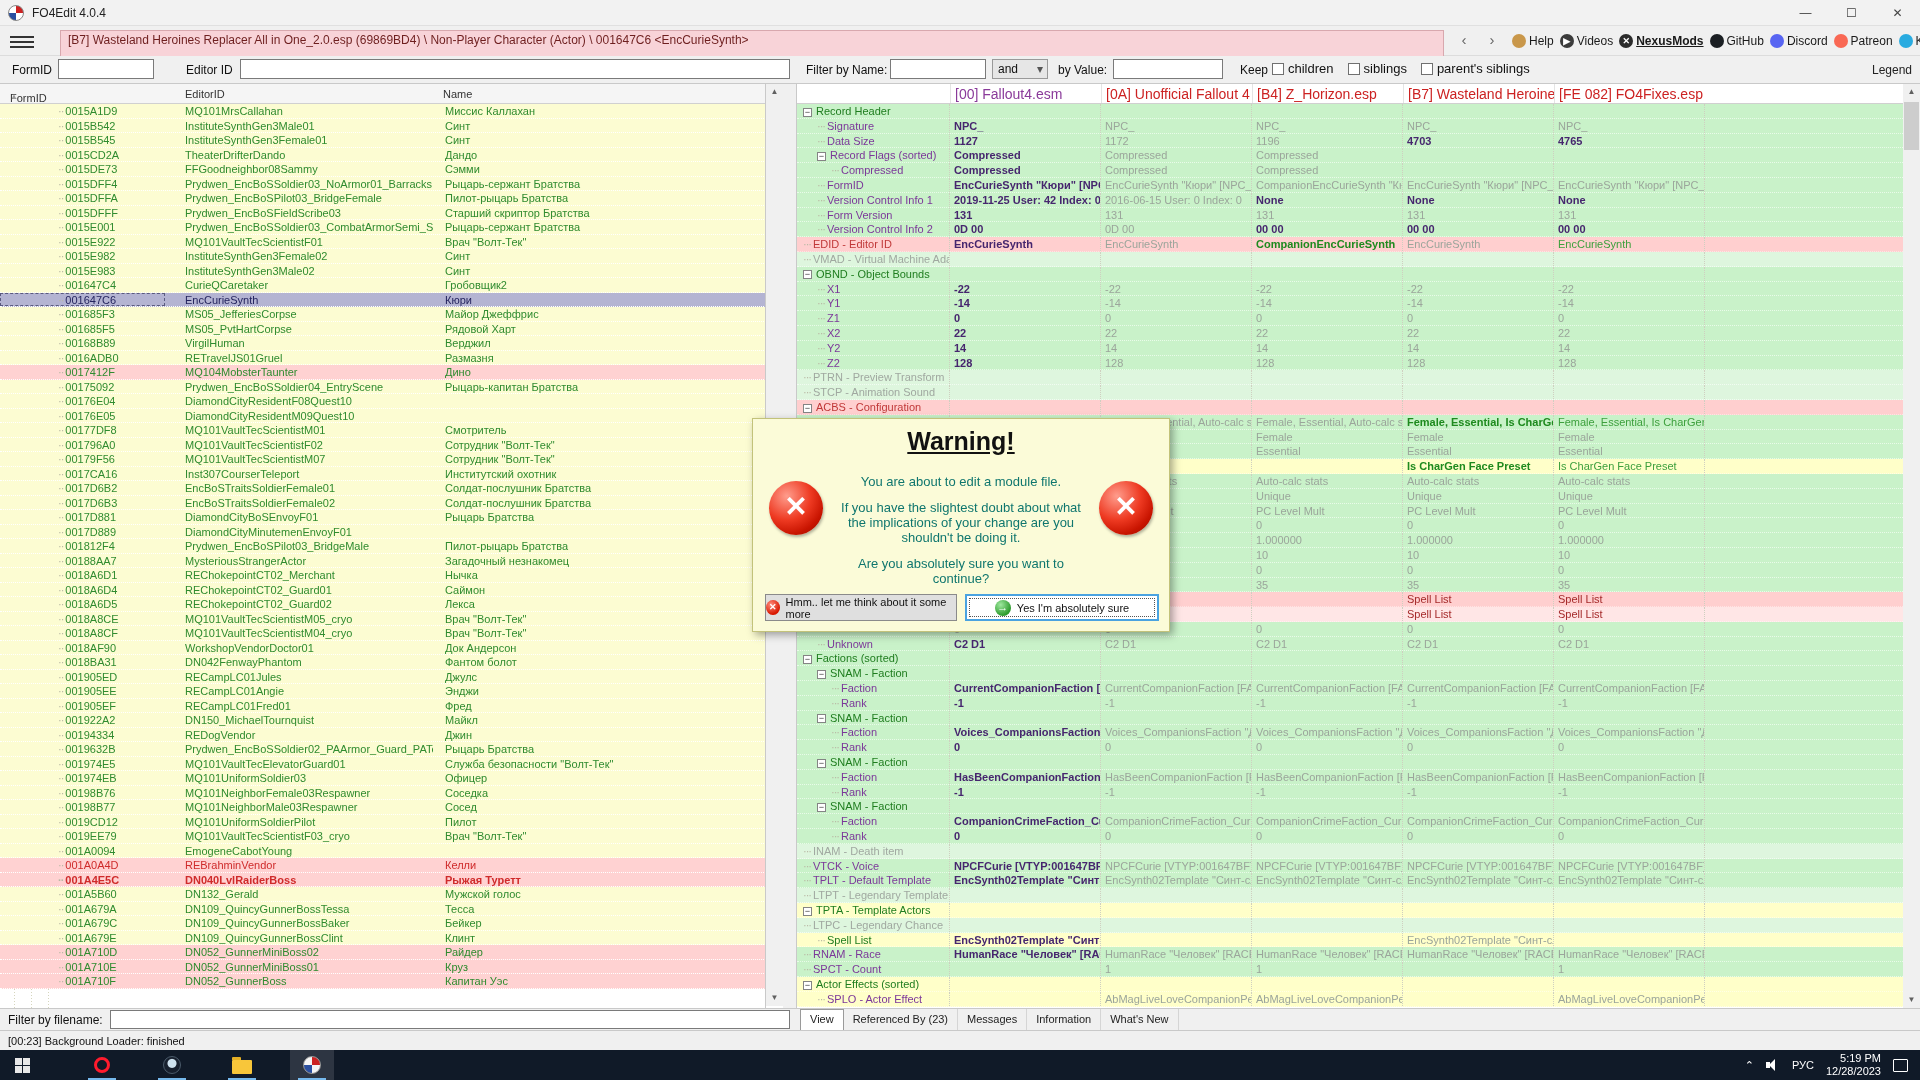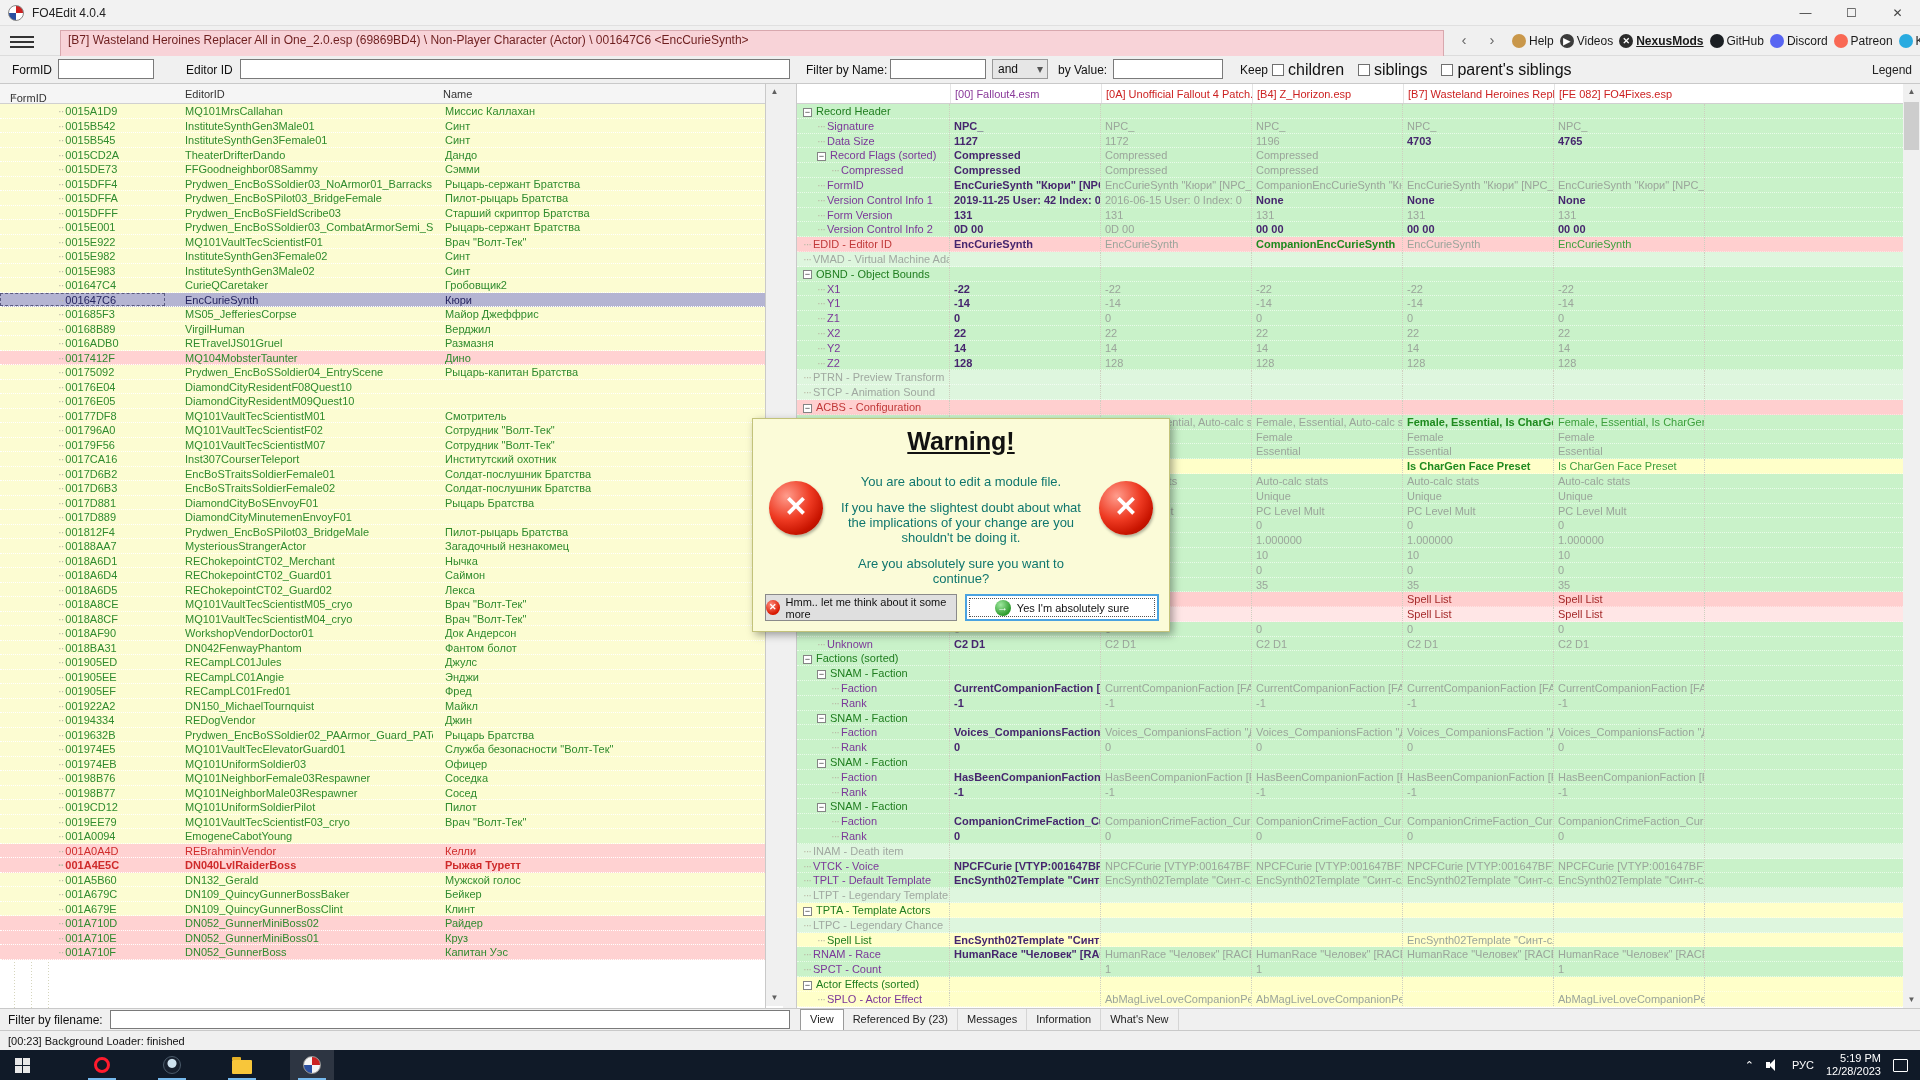--- a/index.html
+++ b/index.html
@@ -35,21 +35,21 @@
   #lbl-editorid{ position:absolute; left:186px; top:7px; }
   #inp-editorid{ left:240px; width:550px; }
   #lbl-fname{ position:absolute; left:806px; top:7px; }
   #inp-fname{ left:890px; width:96px; }
   #sel-and{ position:absolute; left:992px; top:3px; width:56px; height:20px; background:#e6e6e6; border:1px solid #999; font-size:12px; padding-left:5px; line-height:18px; }
   #sel-and:after{ content:"▾"; position:absolute; right:4px; color:#555; }
   #lbl-fval{ position:absolute; left:1058px; top:7px; }
   #inp-fval{ left:1113px; width:110px; }
   #lbl-keep{ position:absolute; left:1240px; top:7px; }
   #checks { position:absolute; left:1272px; top:5px; display:flex; gap:14px; }
-  .chk { display:flex; align-items:center; gap:4px; font-size:16px; }
+  .chk { display:flex; align-items:center; gap:4px; font-size:13px; }
   .chk .box { width:12px; height:12px; background:#fff; border:1px solid #707070; }
   #legend { position:absolute; left:1872px; top:7px; font-size:12px; color:#222; }
 
   
   #tree { position:absolute; left:0; top:84px; width:766px; height:924px; background:#fff; border-right:1px solid #c9c9c9; overflow:hidden; }
   #tree-head { position:absolute; left:0; top:0; width:766px; height:20px; background:#f5f5f5; border-bottom:1px solid #d0d0d0; font-size:11px; color:#333; }
   #tree-head span { position:absolute; top:4px; }
   #tree-rows { position:absolute; left:0; top:20px; width:766px; height:904px;
     background-image:
       repeating-linear-gradient(to bottom,#d5d5bd 0 1px,transparent 1px 3px),
@@ -72,21 +72,21 @@
   .sbar .thumb { position:absolute; left:1px; width:15px; background:#cdcdcd; }
   #sb-left { left:766px; top:84px; width:17px; height:922px; }
   #sb-right { left:1903px; top:84px; width:17px; height:924px; }
 
   #splitter { position:absolute; left:783px; top:84px; width:14px; height:924px; background:#f0f0f0; border-right:1px solid #c9c9c9; }
 
   
   #grid { position:absolute; left:797px; top:84px; width:1106px; height:924px; background:#fff; overflow:hidden; }
   #grid-head { display:flex; height:20px; border-bottom:1px solid #d0d0d0; background:#fff; }
   #grid-head .hl { width:153px; }
-  #grid-head .hc { width:151px; font-size:11px; line-height:20px; padding-left:4px; border-left:1px solid #e4e4e4; overflow:hidden; white-space:nowrap; }
+  #grid-head .hc { width:151px; font-size:14px; line-height:20px; padding-left:4px; border-left:1px solid #e4e4e4; overflow:hidden; white-space:nowrap; }
   .grow { display:flex; height:14.8px; line-height:14.8px; font-size:11px; white-space:nowrap; }
   .grow .gl { width:153px; overflow:hidden; border-right:1px dotted #cfcfc0; }
   .grow .gc { width:151px; padding-left:4px; overflow:hidden; border-right:1px dotted #cfcfc0; }
   .bg-g{ background:#c9f2c9; border-bottom:1px dotted #e9fbe9; }
   .bg-pg{ background:#def6de; border-bottom:1px dotted #f2fcf2; }
   .bg-pk{ background:#ffcfcf; border-bottom:1px dotted #ffe4e4; }
   .bg-lp{ background:#ffe6e6; border-bottom:1px dotted #fff2f2; }
   .bg-y{ background:#ffffc9; border-bottom:1px dotted #ffffe6; }
   .lc-p{ color:#7b3799; } .lc-g{ color:#1f7d1f; } .lc-gy{ color:#a0a8a0; } .lc-r{ color:#c03838; }
   .c-p{ color:#46266e; font-weight:bold; } .c-g{ color:#9ba59b; } .c-gr{ color:#1e8a1e; font-weight:bold; }
@@ -305,20 +305,25 @@
         <span class="cf"><span class="dots">··</span><span>001647C6</span></span>
         <span class="ce">EncCurieSynth</span>
         <span class="cn">Кюри</span>
       </div>
       <div class="trow ">
         <span class="cf"><span class="dots">··</span><span>001685F3</span></span>
         <span class="ce">MS05_JefferiesCorpse</span>
         <span class="cn">Майор Джеффрис</span>
       </div>
       <div class="trow ">
+        <span class="cf"><span class="dots">··</span><span>001685F5</span></span>
+        <span class="ce">MS05_PvtHartCorpse</span>
+        <span class="cn">Рядовой Харт</span>
+      </div>
+      <div class="trow ">
         <span class="cf"><span class="dots">··</span><span>00168B89</span></span>
         <span class="ce">VirgilHuman</span>
         <span class="cn">Верджил</span>
       </div>
       <div class="trow ">
         <span class="cf"><span class="dots">··</span><span>0016ADB0</span></span>
         <span class="ce">RETravelJS01Gruel</span>
         <span class="cn">Размазня</span>
       </div>
       <div class="trow pk">
@@ -498,20 +503,25 @@
       </div>
       <div class="trow rdb">
         <span class="cf"><span class="dots">··</span><span>001A4E5C</span></span>
         <span class="ce">DN040LvlRaiderBoss</span>
         <span class="cn">Рыжая Туретт</span>
       </div>
       <div class="trow ">
         <span class="cf"><span class="dots">··</span><span>001A5B60</span></span>
         <span class="ce">DN132_Gerald</span>
         <span class="cn">Мужской голос</span>
+      </div>
+      <div class="trow ">
+        <span class="cf"><span class="dots">··</span><span>001A679A</span></span>
+        <span class="ce">DN109_QuincyGunnerBossTessa</span>
+        <span class="cn">Тесса</span>
       </div>
       <div class="trow ">
         <span class="cf"><span class="dots">··</span><span>001A679C</span></span>
         <span class="ce">DN109_QuincyGunnerBossBaker</span>
         <span class="cn">Бейкер</span>
       </div>
       <div class="trow ">
         <span class="cf"><span class="dots">··</span><span>001A679E</span></span>
         <span class="ce">DN109_QuincyGunnerBossClint</span>
         <span class="cn">Клинт</span>

